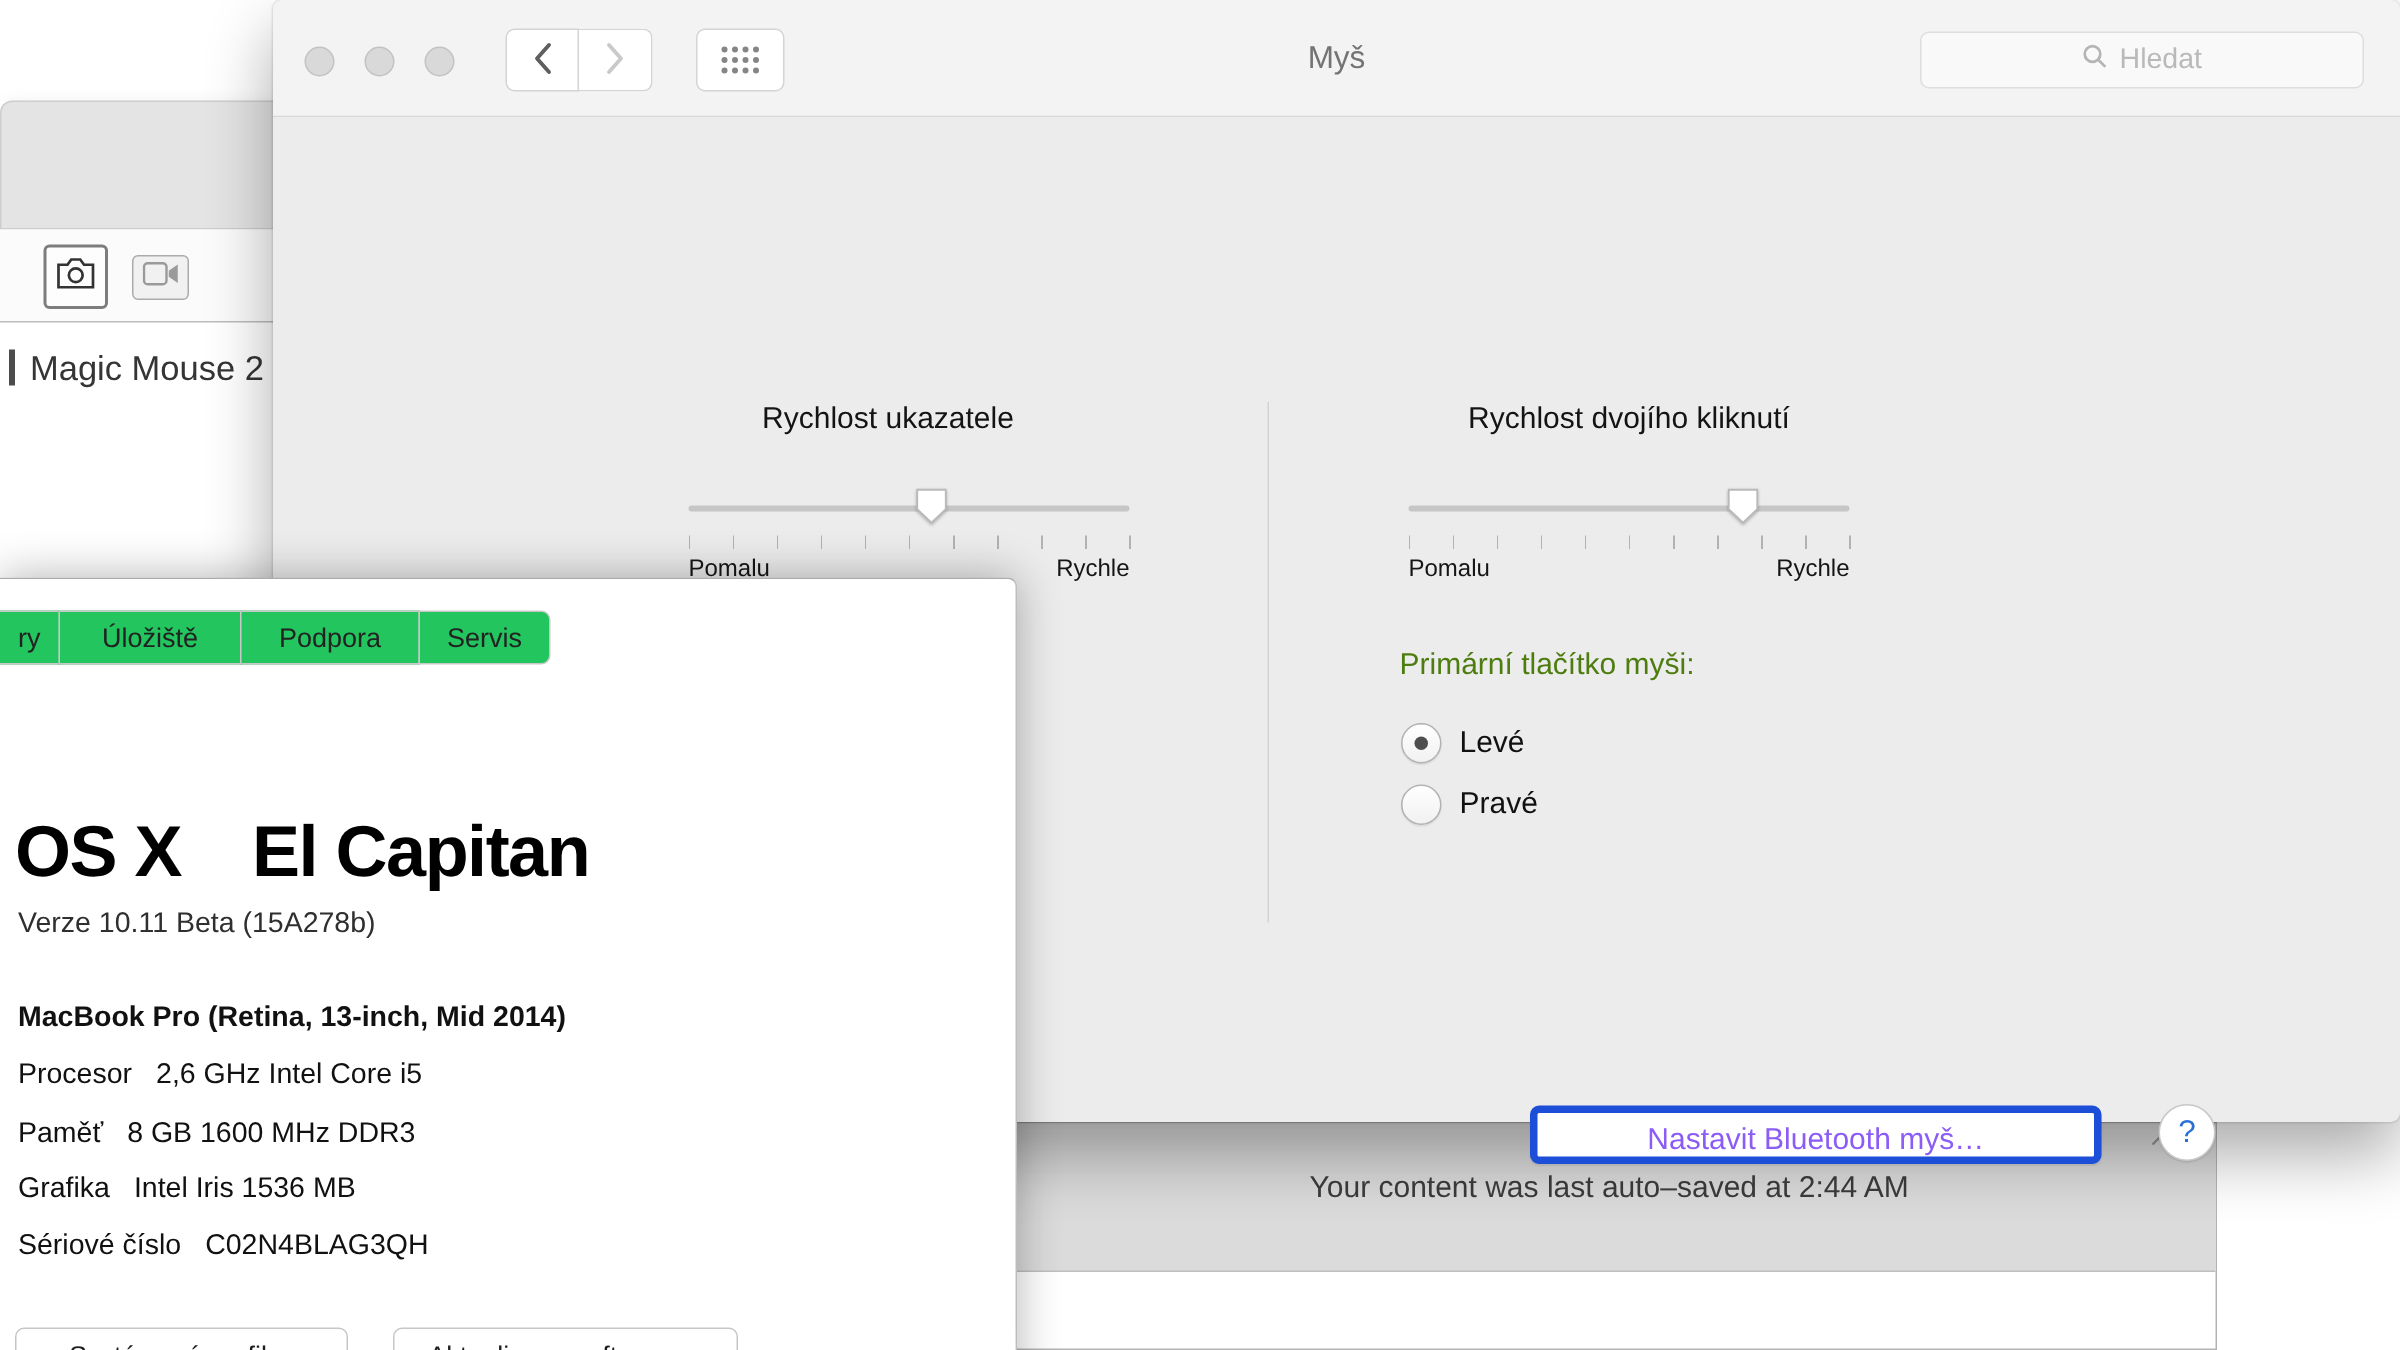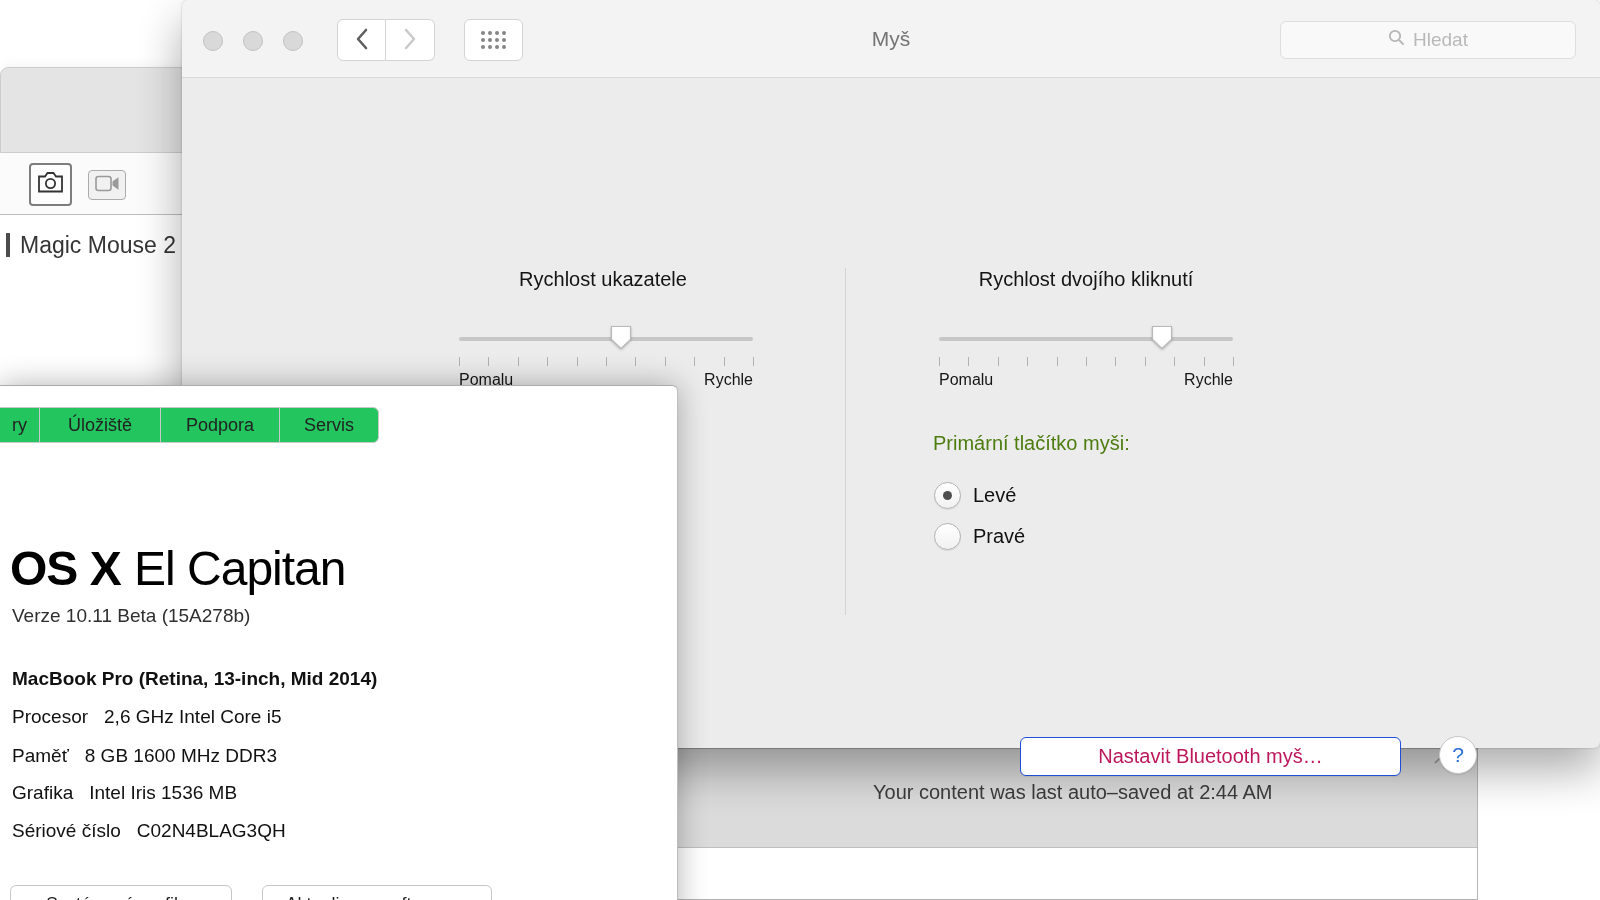--- a/index.html
+++ b/index.html
@@ -45,21 +45,21 @@
   .grid-dots { display:grid; grid-template-columns:repeat(4,4px); grid-auto-rows:4px; gap:3px; }
   .grid-dots i { background:#858585; border-radius:50%; }
   .window-title { position:absolute; left:0; right:0; top:0; height:78px; line-height:78px;
     text-align:center; font-size:21px; color:#747474; }
   .search-field { position:absolute; right:24px; top:21px; width:296px; height:38px; background:#f9f9f9;
     border:1px solid #dedede; border-radius:6px; display:flex; align-items:center; justify-content:center;
     gap:8px; font-size:19px; color:#b9b9b9; }
 
   .content { position:relative; height:669px; }
   .slider-title { position:absolute; top:190px; width:374px; text-align:center; font-size:20px; color:#141414; }
-  .slider-title.s1 { left:234px; } .slider-title.s2 { left:717px; }
+  .slider-title.s1 { left:223px; } .slider-title.s2 { left:717px; }
   .slider { position:absolute; top:246px; width:294px; height:32px; }
   .slider.s1 { left:277px; } .slider.s2 { left:757px; }
   .track { position:absolute; top:13px; left:0; right:0; height:4px; background:#c6c6c6; border-radius:2px; }
   .thumb { position:absolute; top:1px; }
   .thumb svg { display:block; margin-left:-11px; filter:drop-shadow(0 1px 1px rgba(0,0,0,.25)); }
   .ticks { position:absolute; top:279px; width:295px; height:9px;
     background:repeating-linear-gradient(90deg,#b2b2b2 0,#b2b2b2 1px,transparent 1px,transparent 29.4px); }
   .ticks.s1 { left:277px; } .ticks.s2 { left:757px; }
   .minmax { position:absolute; top:293px; width:294px; display:flex; justify-content:space-between;
     font-size:16px; color:#161616; }
@@ -67,39 +67,39 @@
   .vdivider { position:absolute; left:663px; top:190px; width:1px; height:347px; background:#d3d3d3; }
   .primary-label { position:absolute; left:751px; top:354px; font-size:20px; color:#4d7c0f; }
   .radio-row { position:absolute; left:752px; height:30px; display:flex; align-items:center; gap:12px;
     font-size:20px; color:#111; }
   .radio-row.r1 { top:402px;justify-content:flex-end; } .radio-row.r2 { top:443px; }
   .radio { width:27px; height:27px; border-radius:50%; background:linear-gradient(#fff,#f1f1f1);
     border:1px solid #b2b2b2; box-shadow:0 1px 1px rgba(0,0,0,.08); position:relative; }
   .radio.selected::after { content:""; position:absolute; left:8px; top:8px; width:9px; height:9px;
     border-radius:50%; background:#4e4e4e; }
   .bt-button { position:absolute; left:838px; top:659px; width:381px; height:39px; background:#fff;
-    border:1px solid #1d4ed8; border-radius:6px; font-size:20px; color:#be185d; text-align:center;
+    border:5px solid #1d4ed8; border-radius:6px; font-size:20px; color:#8b5cf6; text-align:center;
     line-height:37px; box-shadow:0 1px 1px rgba(0,0,0,.07); font-family:inherit; }
   .help-btn { position:absolute; left:1257px; top:658px; width:38px; height:38px; border-radius:50%;
     background:#fff; border:1px solid #c8c8c8; box-shadow:0 1px 1px rgba(0,0,0,.1);
     display:flex; align-items:center; justify-content:center; font-size:21px; color:#2a6fd4; }
 
   
   .about-window { position:absolute; left:0; top:385px; width:678px; height:560px; z-index:3;
     background:#fff; border-top:1px solid #ababab; border-right:1px solid #bdbdbd;
     border-radius:0 6px 0 0; box-shadow:0 0 30px rgba(0,0,0,.30); }
   .tab-bar { position:absolute; left:0; top:21px; display:flex; height:36px; font-size:18px; color:#222; }
   .seg { height:36px; line-height:34px; text-align:center; background:#22c55e; border:1px solid #c8c8c8;
     margin-left:-1px; padding:0 2px; }
   .seg.first { width:40px; border-left:none; margin-left:0; }
   .seg.w1 { width:122px; } .seg.w2 { width:120px; }
-  .seg.last { width:100px; border-radius:0 6px 6px 0; }
+  .seg.last { width:88px; border-radius:0 6px 6px 0; }
   .os-title { position:absolute; left:10px; top:155px; font-size:48px; line-height:56px; color:#000; }
   .os-name { font-weight:700; letter-spacing:-1px; }
-  .os-edition { font-weight:400; letter-spacing:-1px; }
+  .os-edition { font-weight:700; letter-spacing:-1px;margin-left:34px; }
   .about-version { position:absolute; left:12px; top:219px; font-size:19px; color:#2f2f2f; }
   .about-model { position:absolute; left:12px; top:282px; font-size:19px; font-weight:700; color:#111; }
   .spec-row { position:absolute; left:12px; font-size:19px; color:#111; }
   .spec-row.p0 { top:320px; } .spec-row.p1 { top:359px; } .spec-row.p2 { top:396px; } .spec-row.p3 { top:434px; }
   .spec-label { font-weight:400; margin-right:16px;text-align:right; }
   .about-footer-btn { position:absolute; top:499px; height:38px; background:#fff; border:1px solid #c6c6c6;
     border-radius:6px; font-size:18px; color:#1c1c1c; padding:0 18px; font-family:inherit; }
   .about-footer-btn.b0 { left:10px; width:222px; }
   .about-footer-btn.b1 { left:262px; width:230px; }
 </style>

